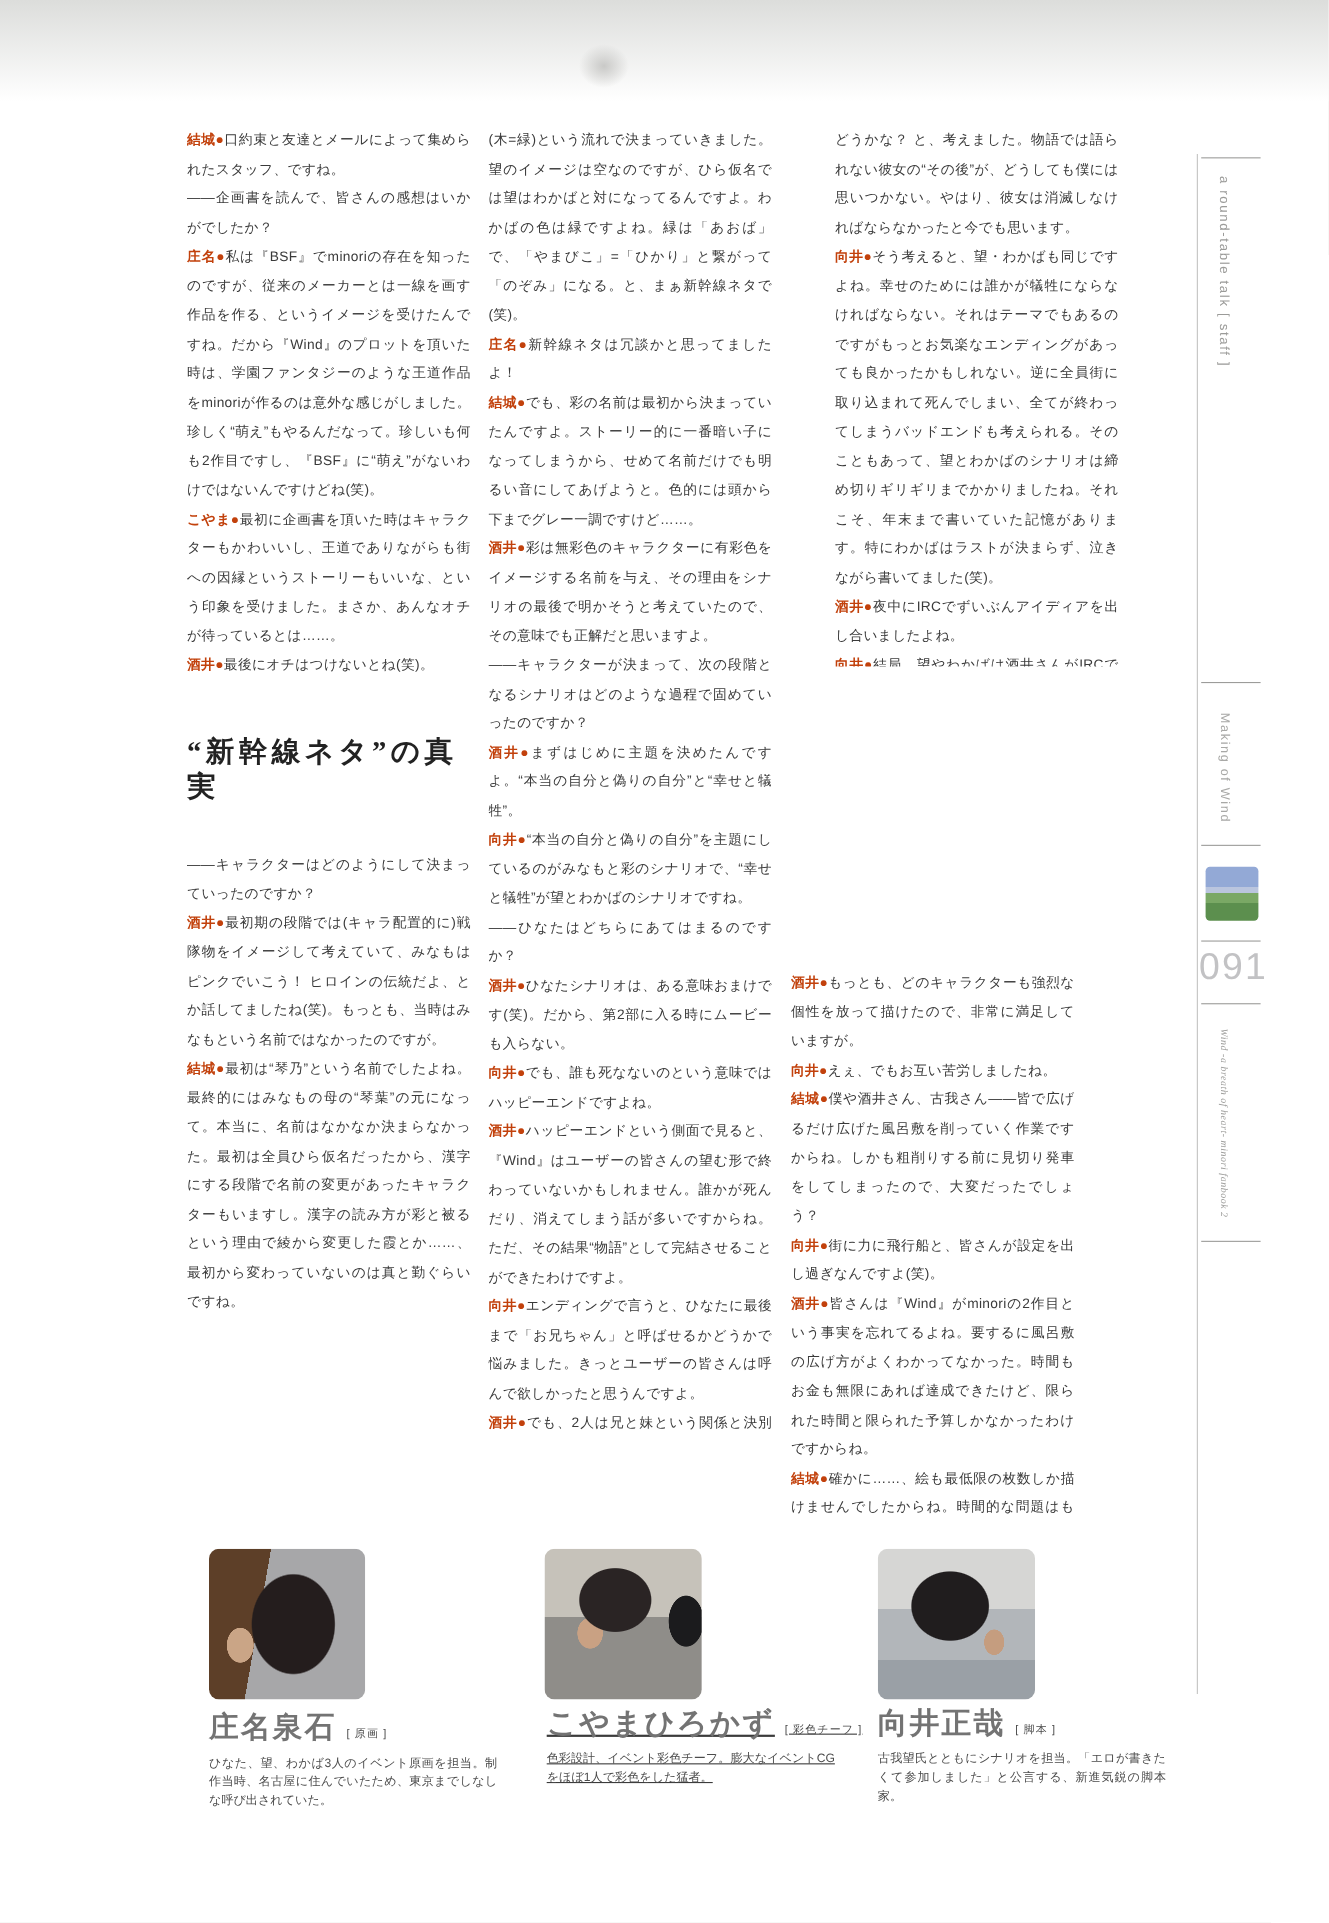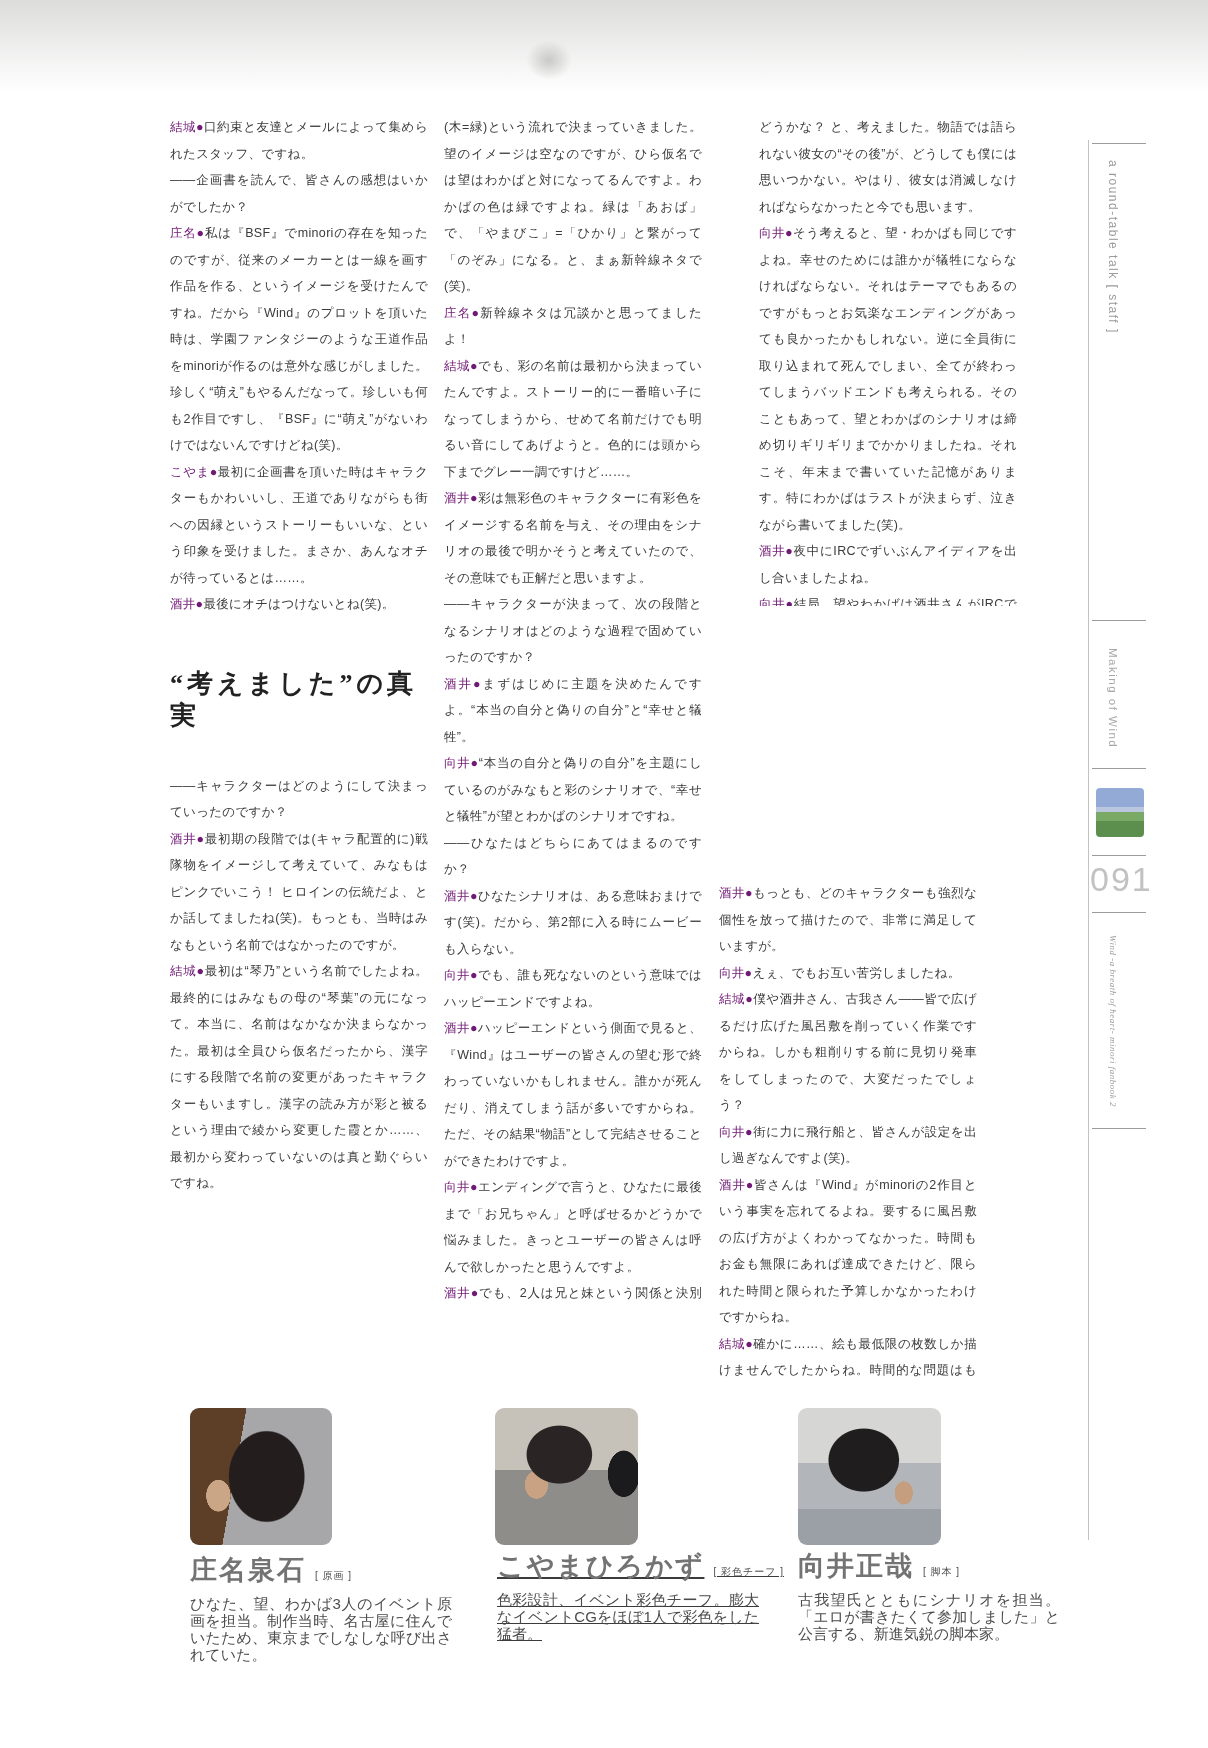--- a/index.html
+++ b/index.html
@@ -11,21 +11,21 @@
         background:radial-gradient(ellipse at center,#c9c9c7 0%,rgba(201,201,199,0) 70%);}
 
   
   .col{position:absolute;width:258px;font-size:12.5px;line-height:26.5px;
        text-align:justify;word-break:break-all;letter-spacing:0.3px;color:#3a3a3a;}
   .col1{left:170px;top:114px;max-height:1286px;overflow:hidden;}
   .col2{left:444px;top:114px;max-height:1190px;overflow:hidden;}
   .col3a{left:719px;top:114px;height:492px;overflow:hidden;margin-left:40px;}
   .col3b{left:719px;top:880px;max-height:508px;overflow:hidden;}
   .para{margin:0;}
-  .spk{font-weight:normal;color:#701a75;}
+  .spk{font-weight:bold;color:#c2410c;}
   .section-heading{font-family:"Liberation Serif","DejaVu Serif",serif;font-size:26px;
        font-weight:600;letter-spacing:4px;color:#222;margin:50px 0 40px 0;line-height:1.25;
        text-align:left;}
 
   
   .photo{position:absolute;border-radius:9px;}
   .photo-roundtable{left:782px;top:608px;width:298px;height:232px;
     background:
       radial-gradient(ellipse 46px 38px at 21% 22%,#dcc brown,transparent),
       radial-gradient(ellipse 52px 42px at 21% 24%,#d9c388 0 60%,rgba(0,0,0,0) 62%),
@@ -53,21 +53,21 @@
 
   
   .profile{position:absolute;width:262px;}
   .profile-0{left:190px;top:1552px;}
   .profile-1{left:497px;top:1548px;text-decoration:underline;}
   .profile-2{left:798px;top:1548px;}
   .profile .name-line{display:flex;align-items:baseline;gap:9px;}
   .profile .name{font-family:"Liberation Serif","DejaVu Serif",serif;font-weight:700;
        font-size:27px;letter-spacing:2px;color:#737373;white-space:nowrap;}
   .profile .role{font-size:10px;color:#4a4a4a;letter-spacing:1px;white-space:nowrap;}
-  .profile .desc{margin-top:7px;font-size:15px;line-height:17px;color:#4c4c4c;
+  .profile .desc{margin-top:7px;font-size:11px;line-height:17px;color:#4c4c4c;
        text-align:justify;word-break:break-all;}
 
   
   .side-rule{position:absolute;left:1088px;top:140px;width:1px;height:1400px;background:#c3c3c1;}
   .tick{position:absolute;left:1092px;width:54px;height:1px;background:#9c9c9a;}
   .t1{top:143px;}.t2{top:620px;}.t3{top:768px;}.t4{top:855px;}.t5{top:912px;}.t6{top:1128px;}
   .vlabel{position:absolute;writing-mode:vertical-rl;color:#9b9b99;font-size:12px;
        letter-spacing:1.5px;white-space:nowrap;}
   .v-roundtable{left:1106px;top:160px;}
   .v-making{left:1107px;top:648px;font-size:11.5px;color:#a8a8a6;}
@@ -84,21 +84,21 @@
 <div class="page">
   <div class="top-shade"></div>
   <div class="scan-smudge"></div>
 
   <div class="col col1">
       <p class="para"><span class="spk">結城●</span>口約束と友達とメールによって集められたスタッフ、ですね。</p>
       <p class="para">——企画書を読んで、皆さんの感想はいかがでしたか？</p>
       <p class="para"><span class="spk">庄名●</span>私は『BSF』でminoriの存在を知ったのですが、従来のメーカーとは一線を画す作品を作る、というイメージを受けたんですね。だから『Wind』のプロットを頂いた時は、学園ファンタジーのような王道作品をminoriが作るのは意外な感じがしました。珍しく“萌え”もやるんだなって。珍しいも何も2作目ですし、『BSF』に“萌え”がないわけではないんですけどね(笑)。</p>
       <p class="para"><span class="spk">こやま●</span>最初に企画書を頂いた時はキャラクターもかわいいし、王道でありながらも街への因縁というストーリーもいいな、という印象を受けました。まさか、あんなオチが待っているとは……。</p>
       <p class="para"><span class="spk">酒井●</span>最後にオチはつけないとね(笑)。</p>
-      <h2 class="section-heading">“考えました”の真実</h2>
+      <h2 class="section-heading">“新幹線ネタ”の真実</h2>
       <p class="para">——キャラクターはどのようにして決まっていったのですか？</p>
       <p class="para"><span class="spk">酒井●</span>最初期の段階では(キャラ配置的に)戦隊物をイメージして考えていて、みなもはピンクでいこう！ ヒロインの伝統だよ、とか話してましたね(笑)。もっとも、当時はみなもという名前ではなかったのですが。</p>
       <p class="para"><span class="spk">結城●</span>最初は“琴乃”という名前でしたよね。最終的にはみなもの母の“琴葉”の元になって。本当に、名前はなかなか決まらなかった。最初は全員ひら仮名だったから、漢字にする段階で名前の変更があったキャラクターもいますし。漢字の読み方が彩と被るという理由で綾から変更した霞とか……、最初から変わっていないのは真と勤ぐらいですね。</p>
     </div>
   <div class="col col2">
       <p class="para">(木=緑)という流れで決まっていきました。望のイメージは空なのですが、ひら仮名では望はわかばと対になってるんですよ。わかばの色は緑ですよね。緑は「あおば」で、「やまびこ」=「ひかり」と繋がって「のぞみ」になる。と、まぁ新幹線ネタで(笑)。</p>
       <p class="para"><span class="spk">庄名●</span>新幹線ネタは冗談かと思ってましたよ！</p>
       <p class="para"><span class="spk">結城●</span>でも、彩の名前は最初から決まっていたんですよ。ストーリー的に一番暗い子になってしまうから、せめて名前だけでも明るい音にしてあげようと。色的には頭から下までグレー一調ですけど……。</p>
       <p class="para"><span class="spk">酒井●</span>彩は無彩色のキャラクターに有彩色をイメージする名前を与え、その理由をシナリオの最後で明かそうと考えていたので、その意味でも正解だと思いますよ。</p>
       <p class="para">——キャラクターが決まって、次の段階となるシナリオはどのような過程で固めていったのですか？</p>

